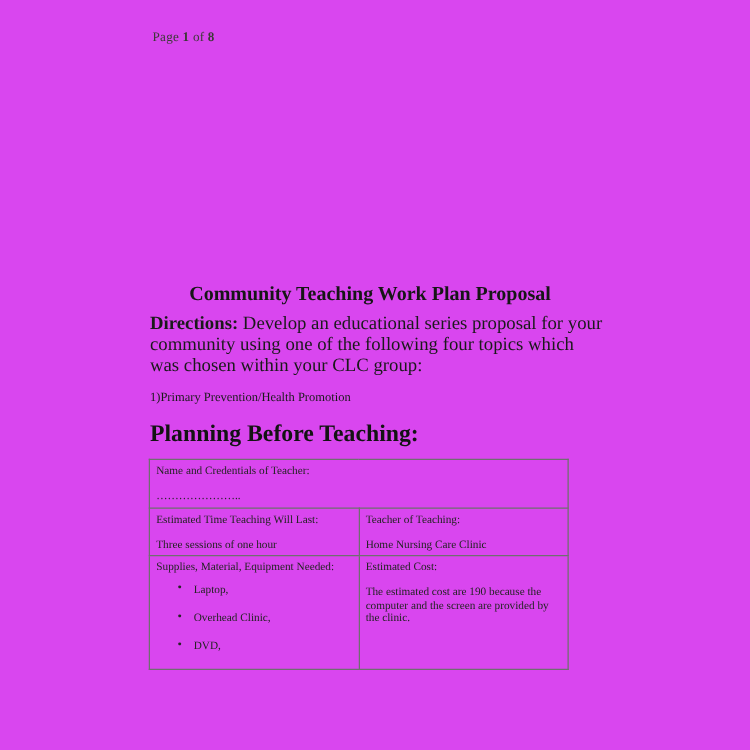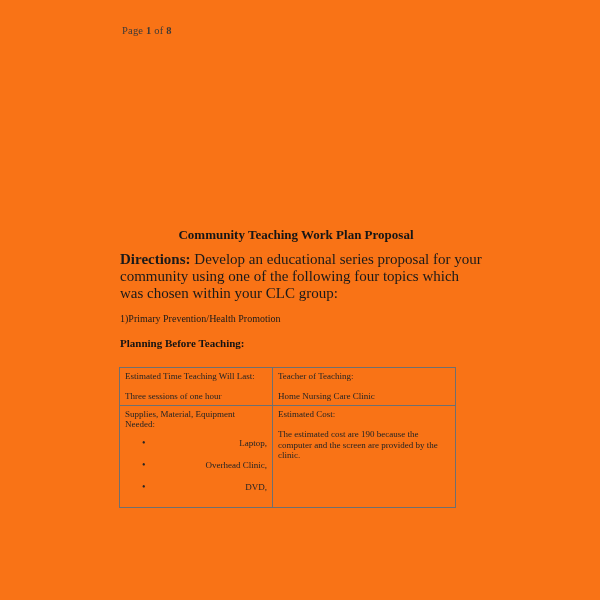--- a/index.html
+++ b/index.html
@@ -1,42 +1,42 @@
 <!DOCTYPE html>
 <html><head>
 <meta charset="utf-8">
 <style>
   * { margin: 0; padding: 0; box-sizing: border-box; }
   html, body { background: #ffffff; }
   .page {
     position: relative;
     width: 600px;
     height: 600px;
-    background: #f97316;
+    background: #d946ef;
     font-family: "Liberation Serif", "DejaVu Serif", serif;
     color: #1c1c1c;
     overflow: hidden;
   }
   .page-header {
     position: absolute;
     left: 122px;
     top: 25px;
     font-size: 10.5px;
     color: #3d3a38;
     letter-spacing: 0.2px;
   }
   .page-header b { font-weight: 700; }
   .doc-title {
     position: absolute;
     left: 120px;
     top: 227px;
     width: 352px;
     text-align: center;
     font-weight: 700;
-    font-size: 13px;
+    font-size: 16px;
     color: #161616;
   }
   .directions {
     position: absolute;
     left: 120px;
     top: 251px;
     width: 362px;
     font-size: 15px;
     line-height: 17px;
     color: #1a1a1a;
@@ -48,21 +48,21 @@
     top: 313px;
     width: 362px;
     font-size: 10px;
     color: #1a1a1a;
   }
   .section-heading {
     position: absolute;
     left: 120px;
     top: 337px;
     font-weight: 700;
-    font-size: 11px;
+    font-size: 19px;
     color: #131313;
   }
   .plan-table {
     position: absolute;
     left: 119px;
     top: 367px;
     width: 336px;
     border-collapse: collapse;
     table-layout: fixed;
     font-size: 9px;
@@ -82,21 +82,20 @@
   .cell-value { margin-top: 10px; }
   .bullet-list {
     list-style: none;
     margin-top: 8px;
     margin-left: 17px;
   }
   .bullet-list li {
     position: relative;
     padding-left: 13px;
     margin-bottom: 12px;
-    text-align: right;
   }
   .bullet-list li::before {
     content: "\2022";
     position: absolute;
     left: 0;
     top: -1px;
     font-size: 10px;
   }
 </style>
 </head>
@@ -109,20 +108,26 @@
   <div class="doc-title">Community Teaching Work Plan Proposal</div>
 
   <div class="directions"><span class="dir-label">Directions:</span><span> Develop an educational series proposal for your community using one of the following four topics which was chosen within your CLC group:</span></div>
 
   <div class="topic-line">1)Primary Prevention/Health Promotion</div>
 
   <div class="section-heading">Planning Before Teaching:</div>
 
   <table class="plan-table">
     <tbody>
+        <tr class="row-1">
+      <td colspan="2">
+        <div>Name and Credentials of Teacher:</div>
+        <div class="cell-value">…………………..</div>
+      </td>
+    </tr>
     <tr class="row-2">
       <td class="col-left">
         <div>Estimated Time Teaching Will Last:</div>
         <div class="cell-value">Three sessions of one hour</div>
       </td>
       <td class="col-right">
         <div>Teacher of Teaching:</div>
         <div class="cell-value">Home Nursing Care Clinic</div>
       </td>
     </tr>

